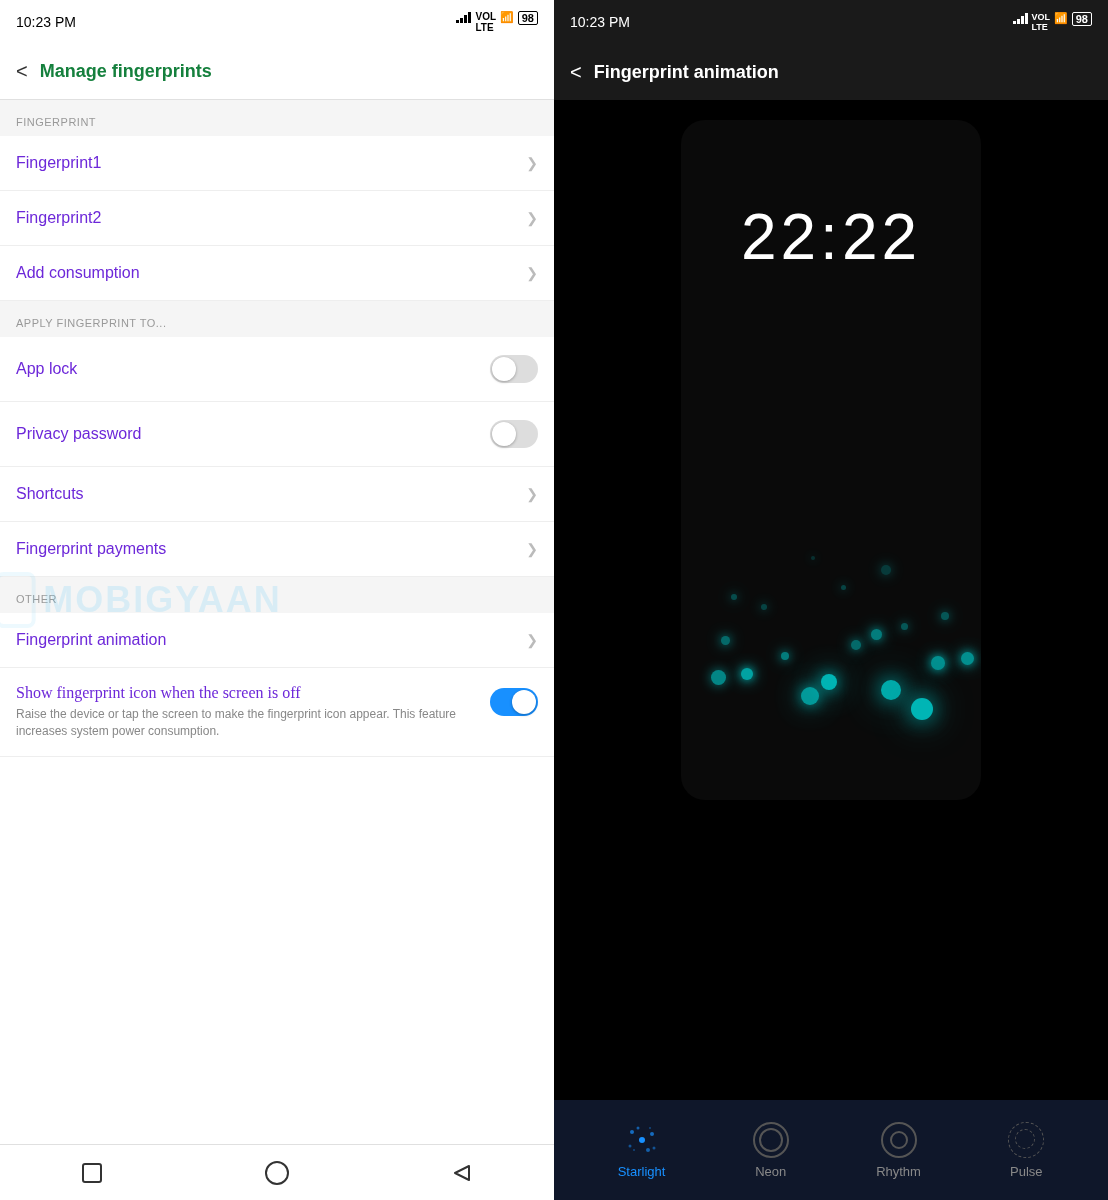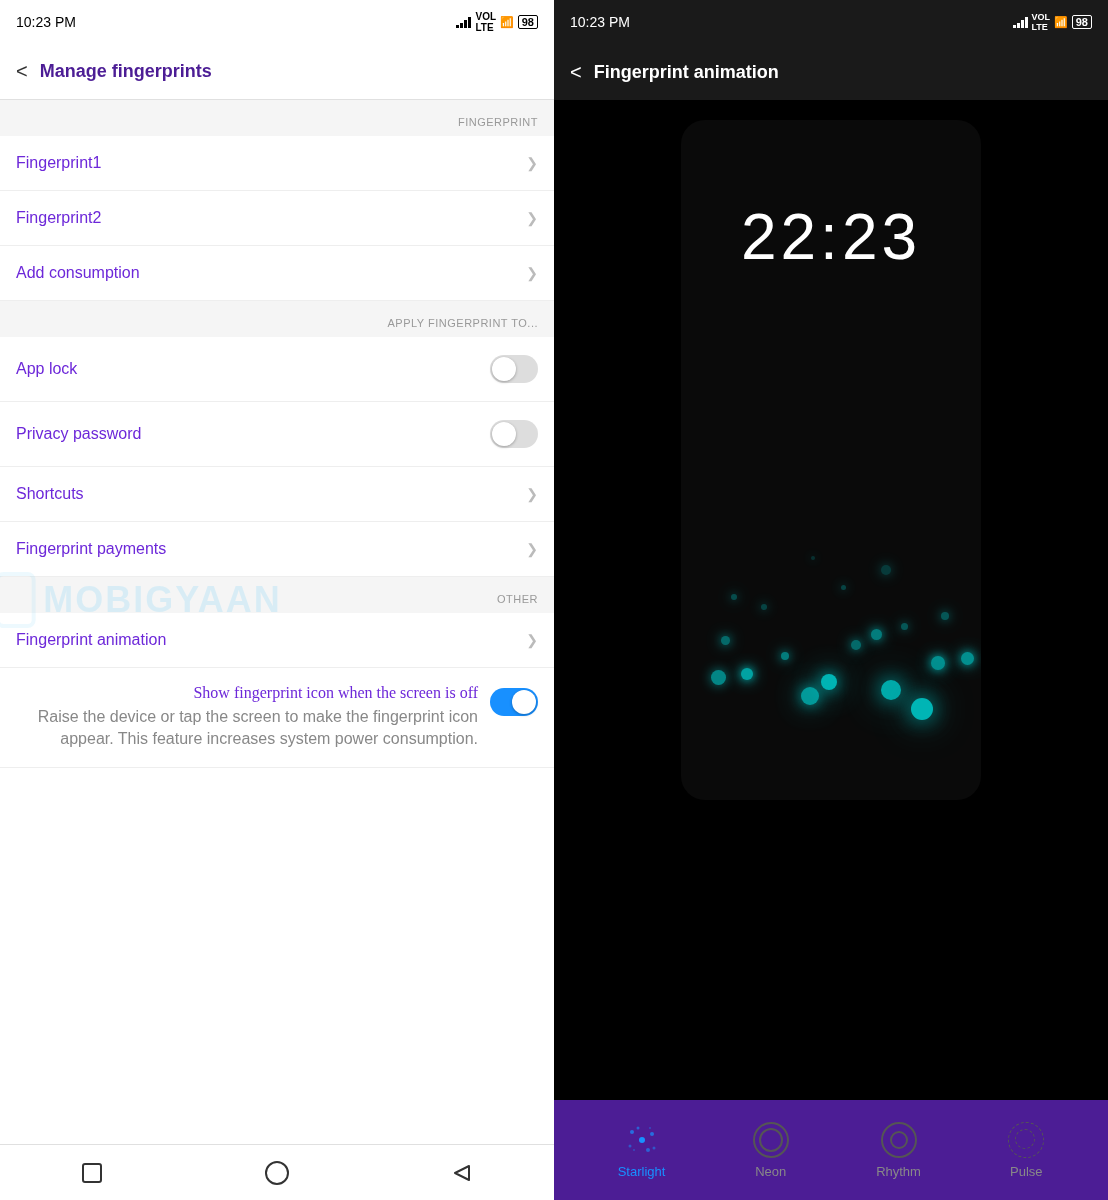--- a/index.html
+++ b/index.html
@@ -26,21 +26,21 @@
       background: #fff;
       display: flex;
       align-items: center;
       justify-content: space-between;
       padding: 0 16px;
       font-size: 13px;
       font-weight: 600;
     }
 
     .status-time { font-weight: 400; font-size: 14px; }
-    .status-icons { display: flex; align-items: center; gap: 4px; font-size: 11px; }
+    .status-icons { display: flex; align-items: flex-start; gap: 4px; font-size: 11px; }
 
     .top-bar {
       height: 56px;
       background: #fff;
       display: flex;
       align-items: center;
       padding: 0 16px;
       border-bottom: 1px solid #e0e0e0;
     }
 
@@ -49,21 +49,21 @@
       color: #333;
       cursor: pointer;
       margin-right: 12px;
       background: none;
       border: none;
     }
 
     .page-title {
       font-size: 18px;
       font-weight: 700;
-      color: #4c1d95;
+      color: #15803d;
     }
 
     .section-label {
       padding: 16px 16px 8px;
       font-size: 11px;
       color: #999;
       letter-spacing: 0.5px;
       text-transform: uppercase;
       background: #f5f5f5;
     }
@@ -139,21 +139,21 @@
       margin-right: 12px;
     }
 
     .list-item-title {
       font-size: 16px;
       color: #6d28d9;
       font-family: Liberation Serif, serif;
     }
 
     .list-item-subtitle {
-      font-size: 16px;
+      font-size: 12px;
       color: #888;
       margin-top: 4px;
       line-height: 1.4;
     }
 
     .nav-bar {
       height: 56px;
       background: #fff;
       border-top: 1px solid #e0e0e0;
       display: flex;
@@ -279,21 +279,21 @@
       position: absolute;
       border-radius: 50%;
       background: #00c8c8;
       box-shadow: 0 0 8px #00c8c8, 0 0 16px #00c8c8;
       opacity: 0.7;
     }
 
     .bottom-tabs {
       margin-top: auto;
       height: 100px;
-      background: #4c1d95;
+      background: #0f172a;
       display: flex;
       align-items: center;
       justify-content: space-around;
       padding: 0 20px;
     }
 
     .tab-item {
       display: flex;
       flex-direction: column;
       align-items: center;
@@ -322,21 +322,20 @@
       width: 3px;
       background: #000;
     }
 
     .signal-bar.white { background: #fff; }
 
     .left-content {
       flex: 1;
       overflow-y: auto;
       overflow-x: hidden;
-      text-align: right;
     }
 
   </style>
 </head>
 <body>
 
 <div class="left-panel" style="position: relative;">
 
   <div class="watermark-overlay">
     <div class="watermark-phone-icon"></div>
@@ -466,21 +465,21 @@
       </span>
     </div>
   </div>
 
   <div class="right-top-bar">
     <button class="right-back-btn">&lt;</button>
     <span class="right-page-title">Fingerprint animation</span>
   </div>
 
   <div class="phone-preview">
-    <div class="preview-time">22:23</div>
+    <div class="preview-time">22:22</div>
 
     <div class="particle-container">
 
       <div class="particle" style="width:12px;height:12px;bottom:60px;left:60px;opacity:0.8;"></div>
       <div class="particle" style="width:8px;height:8px;bottom:80px;left:100px;opacity:0.6;"></div>
       <div class="particle" style="width:16px;height:16px;bottom:50px;left:140px;opacity:0.9;box-shadow:0 0 16px #00c8c8,0 0 32px #00a0a0;"></div>
       <div class="particle" style="width:10px;height:10px;bottom:90px;left:170px;opacity:0.5;"></div>
       <div class="particle" style="width:20px;height:20px;bottom:40px;left:200px;opacity:0.85;box-shadow:0 0 20px #00c8c8,0 0 40px #008080;"></div>
       <div class="particle" style="width:7px;height:7px;bottom:110px;left:220px;opacity:0.4;"></div>
       <div class="particle" style="width:14px;height:14px;bottom:70px;left:250px;opacity:0.7;"></div>

